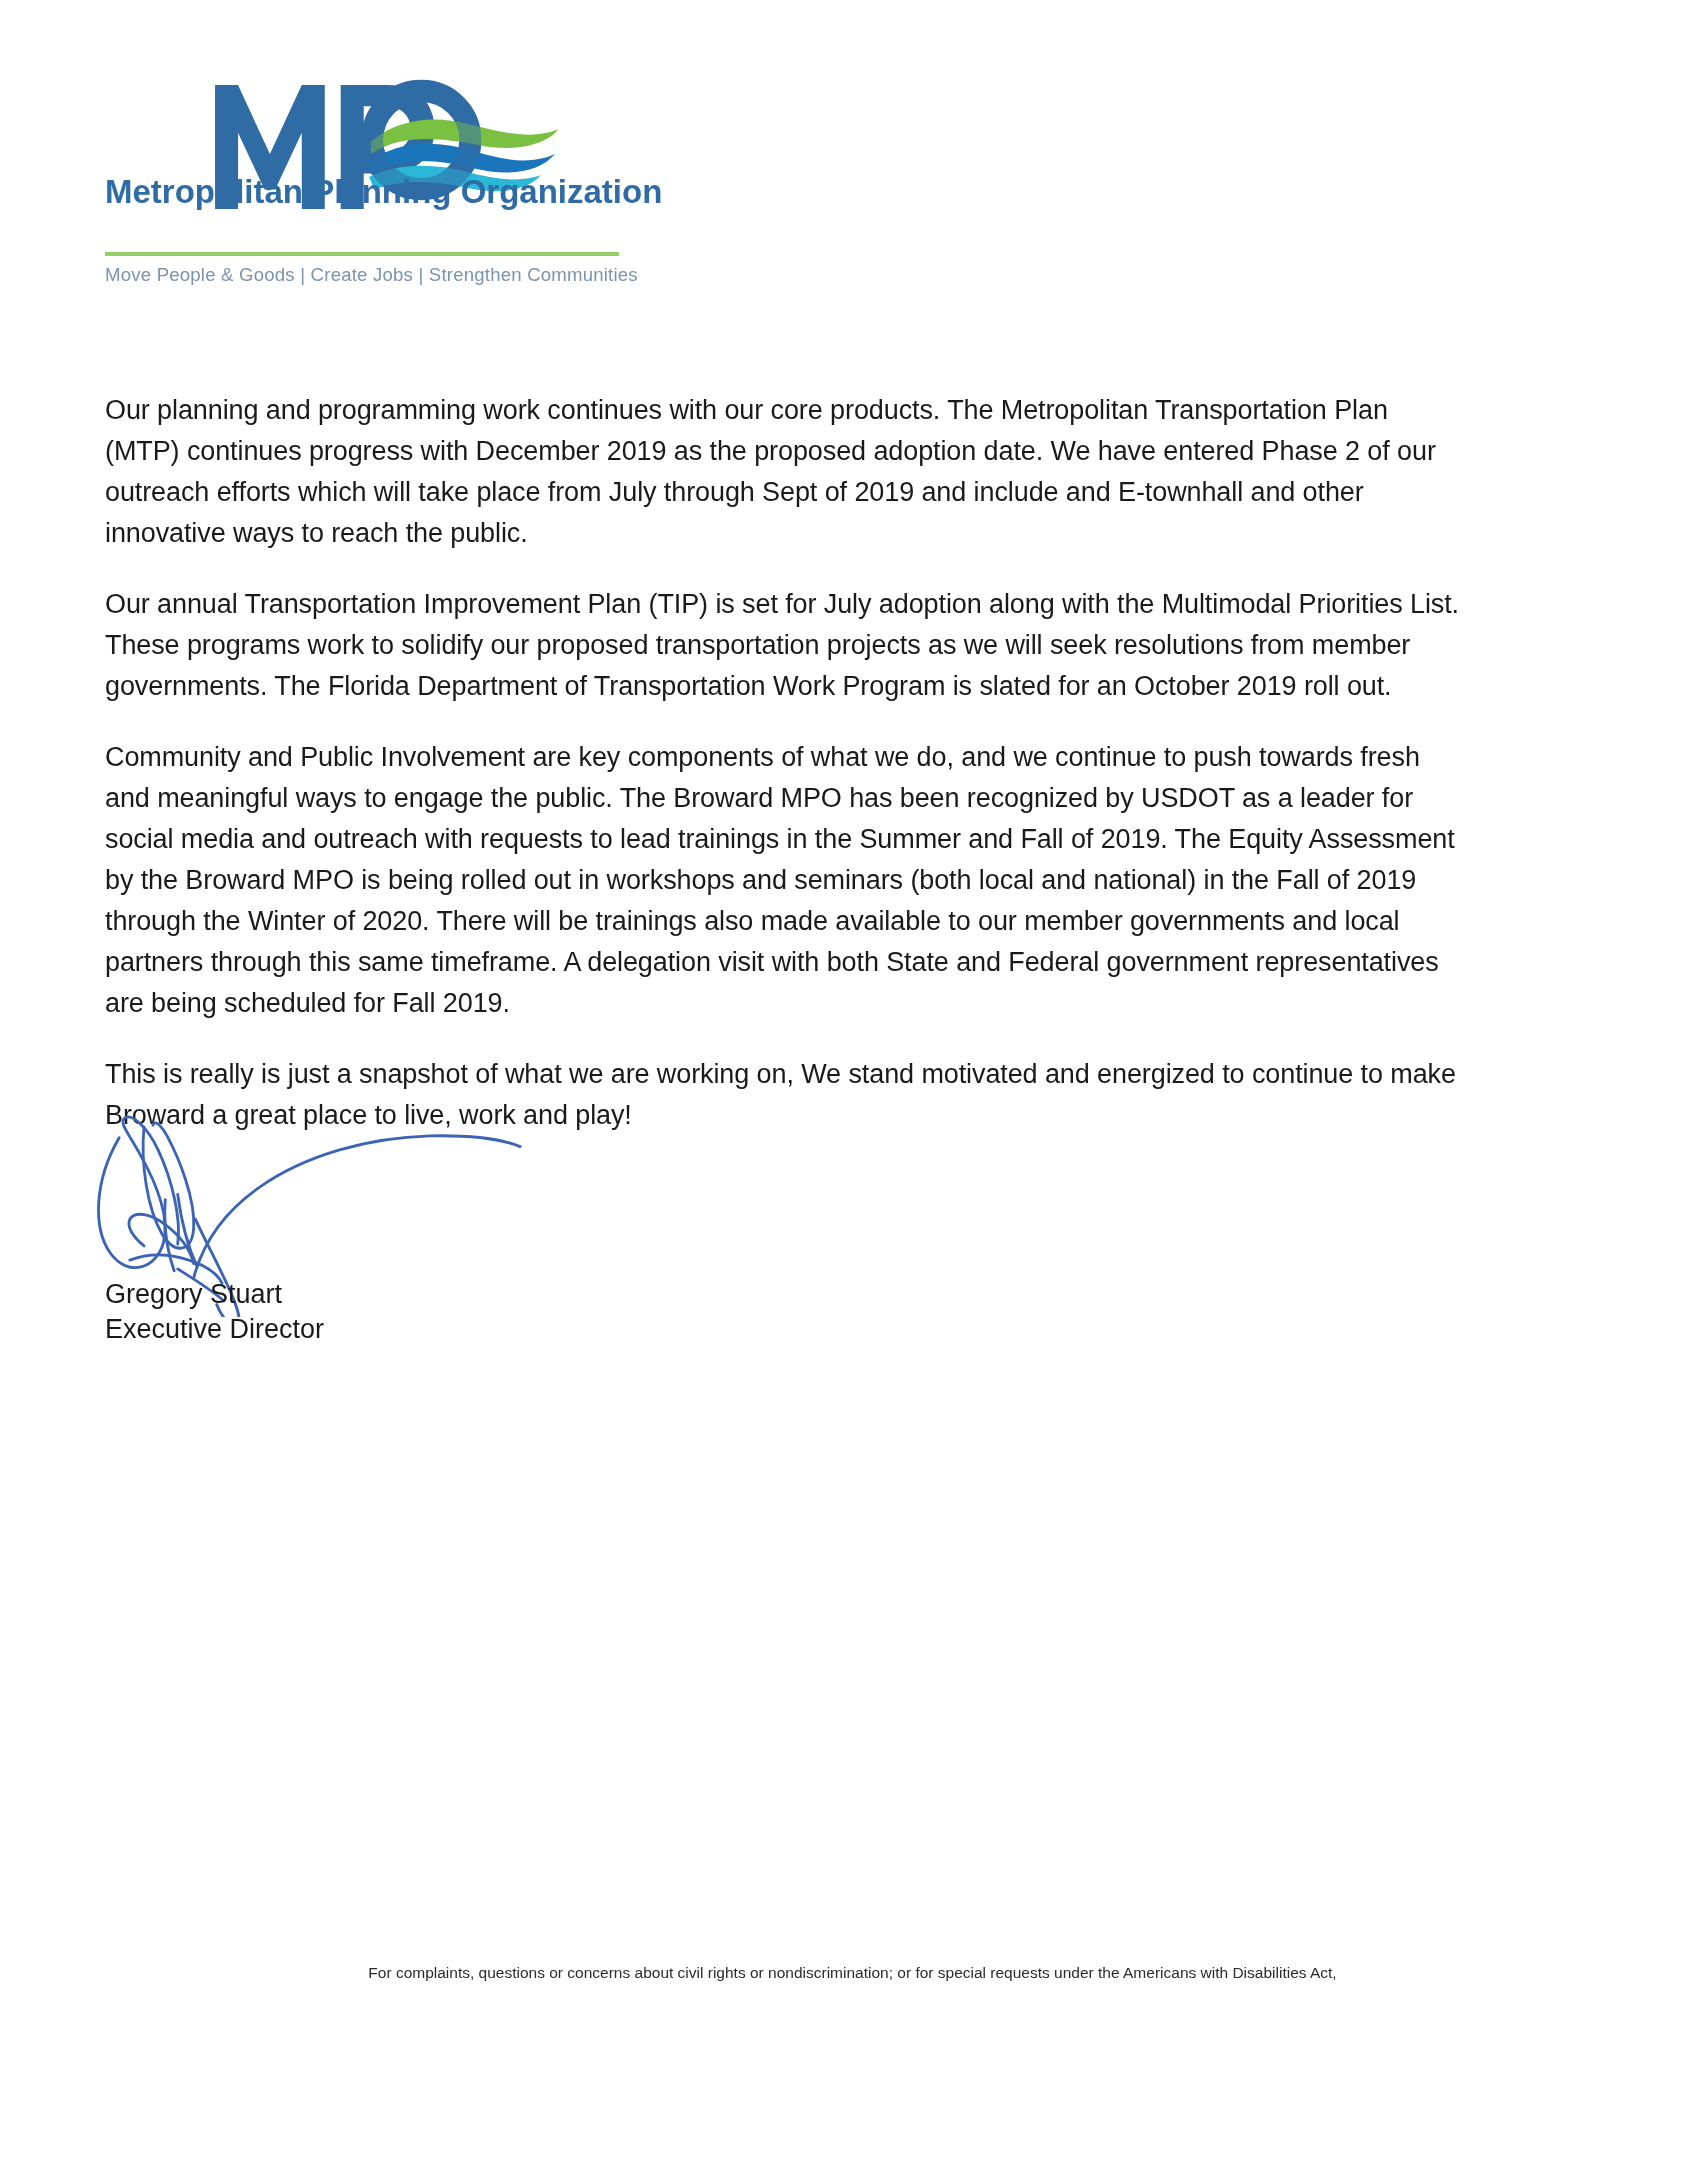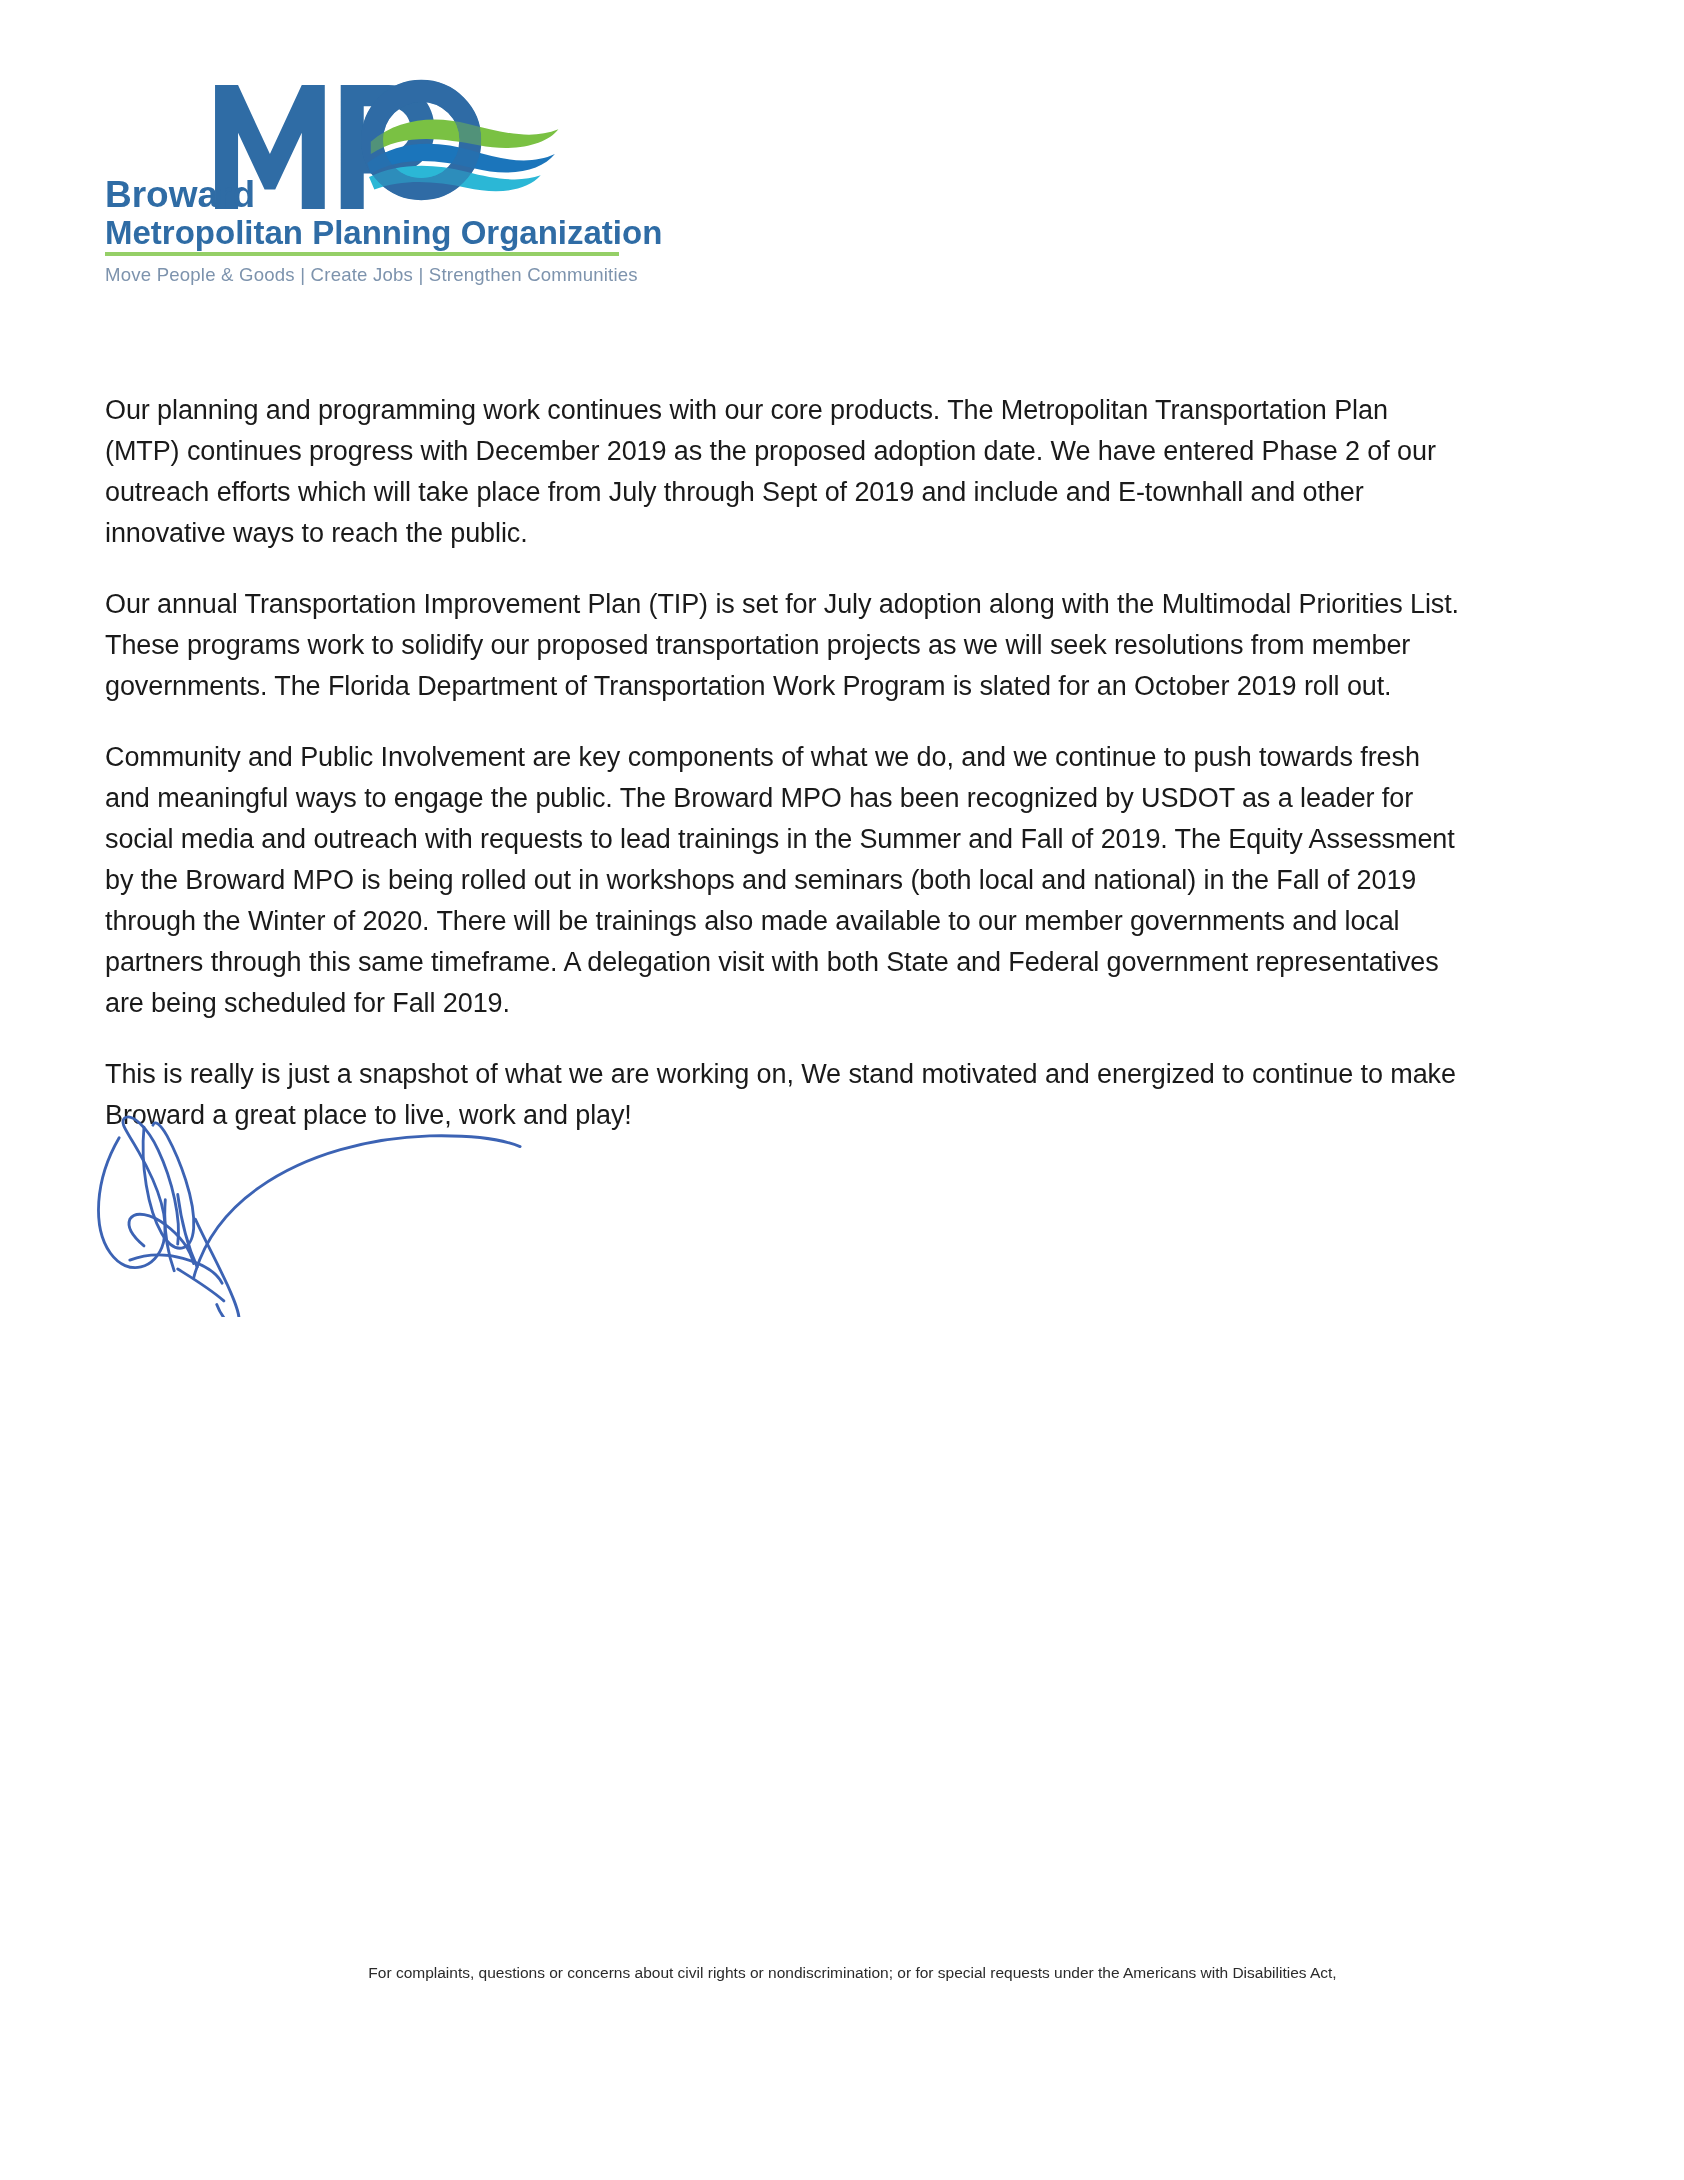--- a/index.html
+++ b/index.html
@@ -163,21 +163,20 @@
           <path d="M298,112 C330,96 370,96 408,106 C442,115 470,118 492,110 C476,128 444,132 408,124 C372,116 336,114 304,126 Z" fill="#2bb7d6"></path>
         </g>
 
         <g clip-path="url(#ringclip)">
           <circle cx="357" cy="70" r="55.5" fill="none" stroke="#2f6ca5" stroke-width="25" opacity="0.55"></circle>
         </g>
         <path d="M289,70 a68,68 0 0,1 136,0" fill="none" stroke="#2f6ca5" stroke-width="0"></path>
       </svg>
 
       <div style="position:absolute;left:0;top:96px;">
-        <div style="font-size:37px;font-weight:bold;color:#2f6ca5;line-height:41px;font-family:'Liberation Sans',sans-serif;">Broward</div>
         <div style="font-size:33px;font-weight:bold;color:#2f6ca5;line-height:35px;white-space:nowrap;font-family:'Liberation Sans',sans-serif;">Metropolitan Planning Organization</div>
       </div>
 
       <div class="logo-rule"></div>
     </div>
     <div class="tagline">Move People &amp; Goods | Create Jobs | Strengthen Communities</div>
   </div>
 
   <div class="letter-body">
     <p class="para">Our planning and programming work continues with our core products. The Metropolitan Transportation Plan (MTP) continues progress with December 2019 as the proposed adoption date. We have entered Phase 2 of our outreach efforts which will take place from July through Sept of 2019 and include and E-townhall and other innovative ways to reach the public.</p>
@@ -199,20 +198,24 @@
 
         <path d="M62,170 C50,160 42,150 46,140 C52,130 70,134 86,146 C102,158 114,174 118,190"></path>
         <path d="M46,186 C62,180 84,178 106,184 C128,190 144,200 150,212"></path>
 
         <path d="M118,206 C128,168 152,132 192,104 C246,66 318,48 384,46 C430,45 466,50 486,58"></path>
 
         <path d="M120,140 C132,166 146,192 156,214 C166,236 172,252 168,258 C162,264 150,252 144,236"></path>
         <path d="M100,196 C116,206 136,218 152,232"></path>
       </g>
     </svg>
+    <div class="signer">
+      <div class="signer-line">Gregory Stuart</div>
+      <div class="signer-line">Executive Director</div>
+    </div>
   </div>
 
   <div class="footer">
     <div class="footer-note">
       <div>For complaints, questions or concerns about civil rights or nondiscrimination; or for special requests under the Americans with Disabilities Act,</div>
     </div>
   </div>
 
 </div>
 

